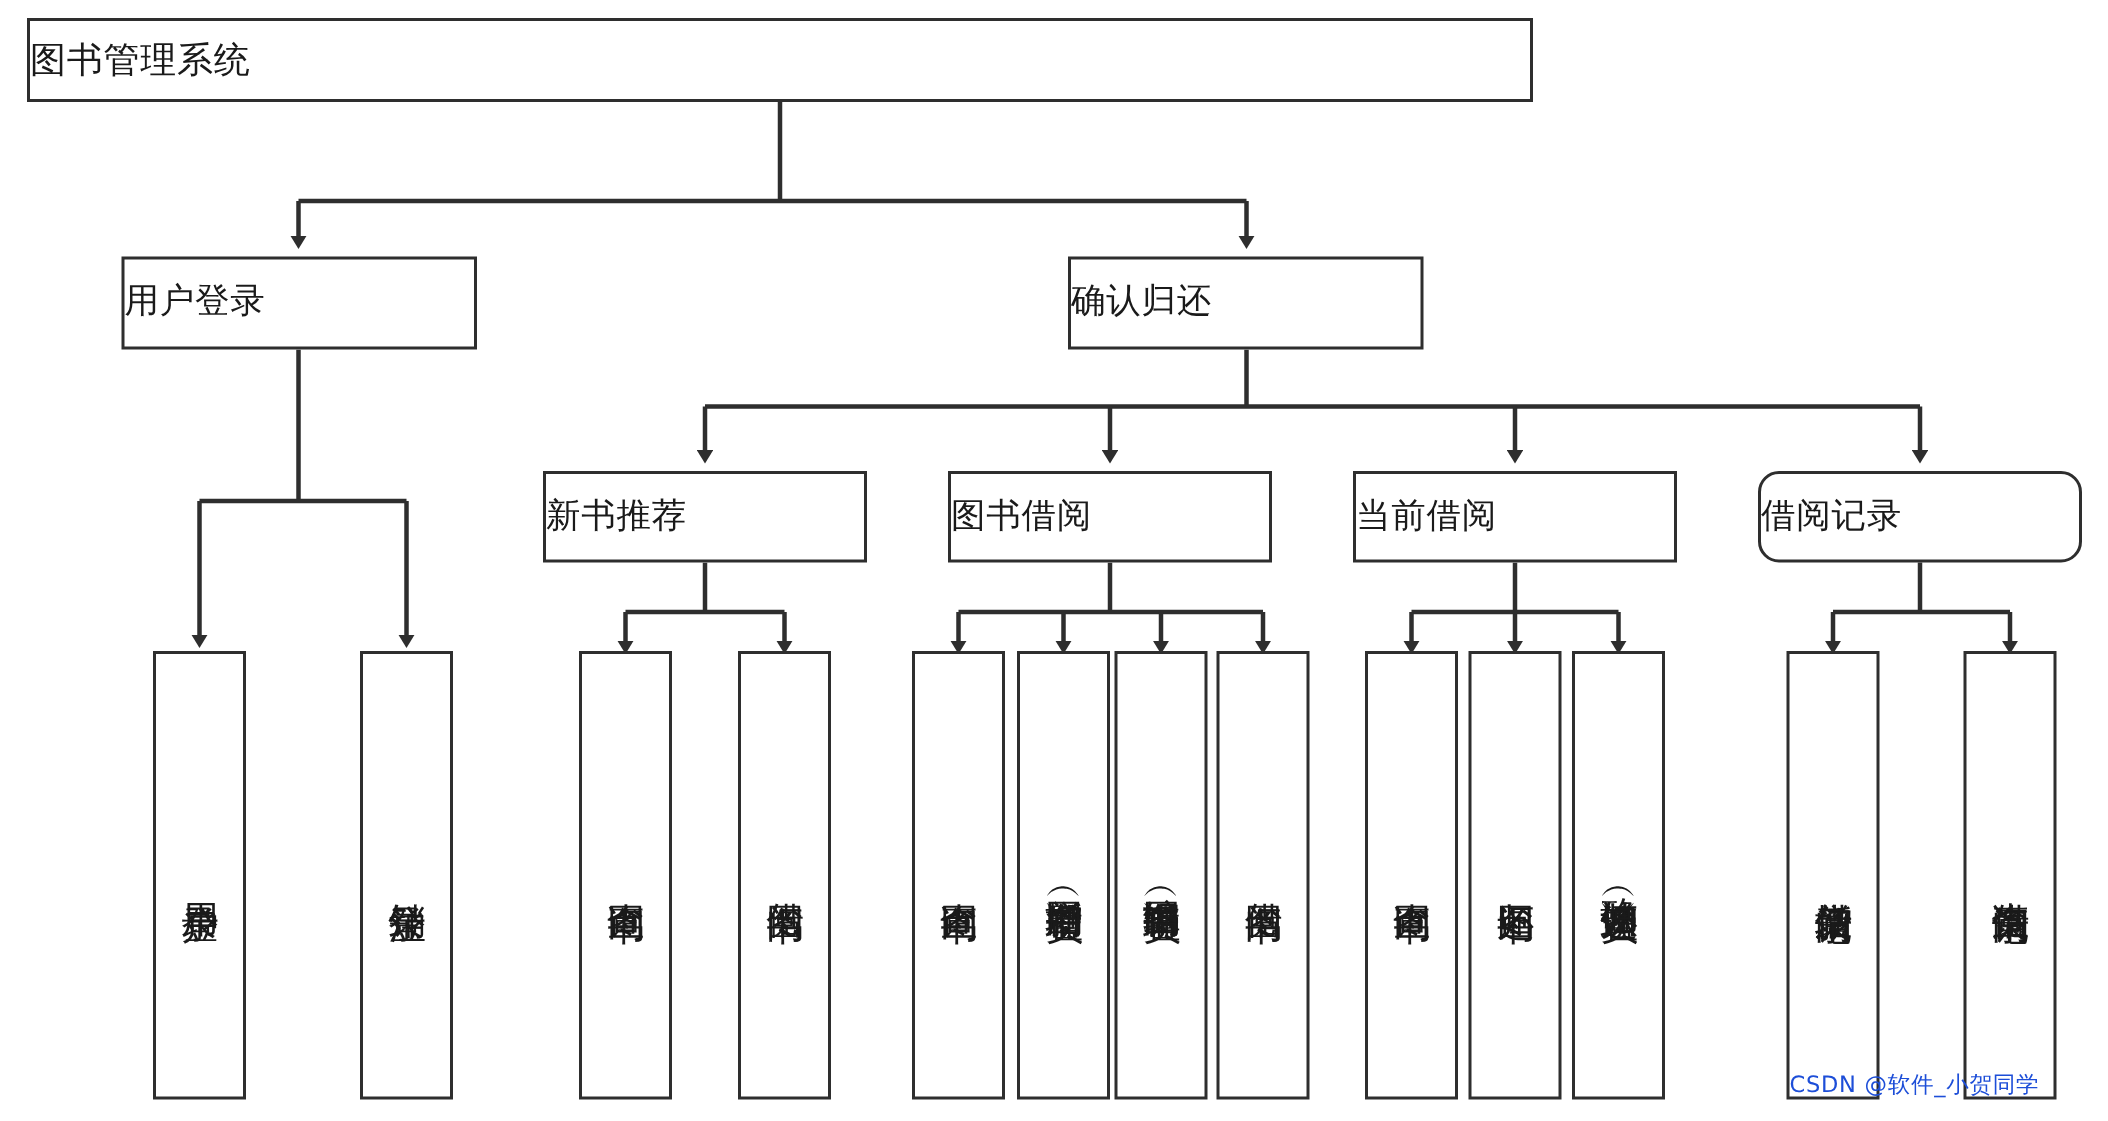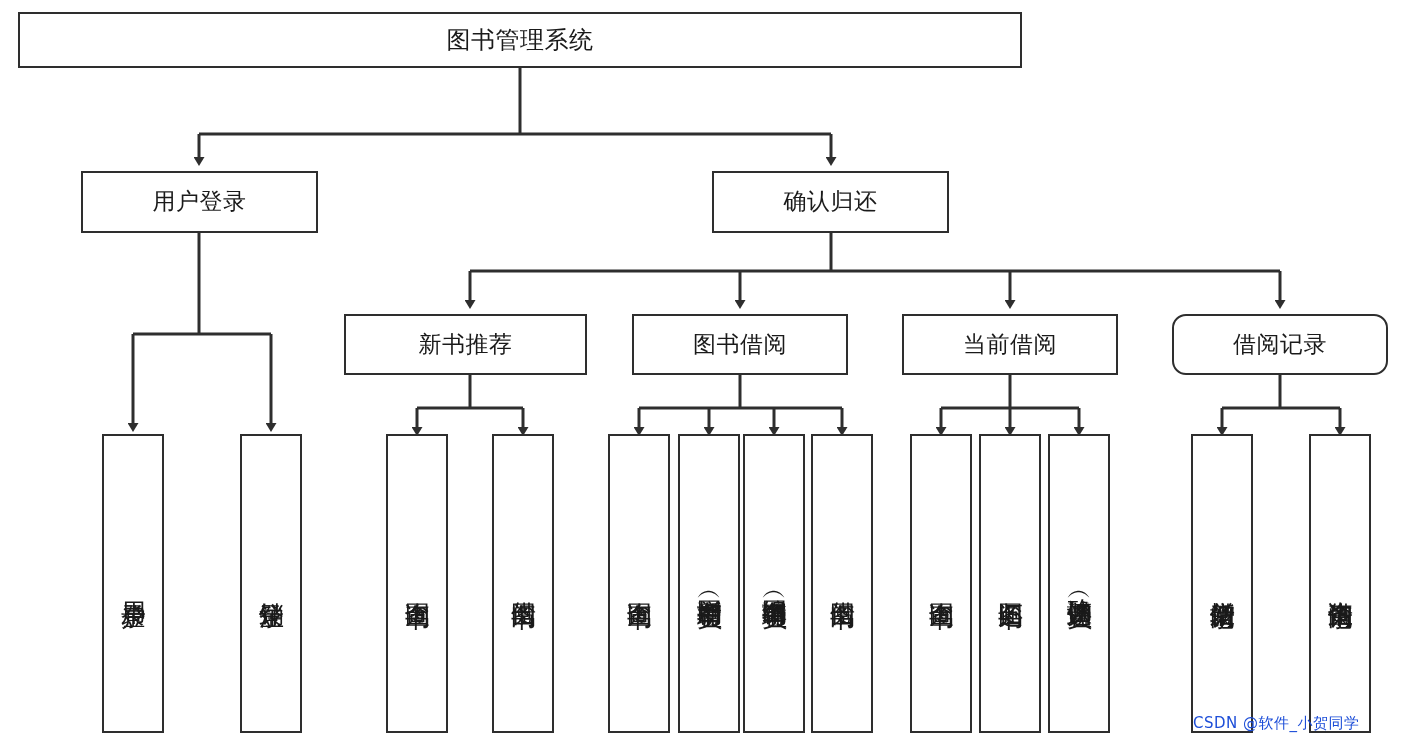--- a/index.html
+++ b/index.html
@@ -26,21 +26,20 @@
     height: 747px;
   }
   .node {
     position: absolute;
     box-sizing: border-box;
     border: 2.5px solid #2e2e2e;
     background: #ffffff;
     color: #1a1a1a;
     display: flex;
     align-items: center;
-    justify-content: center;
     text-align: center;
   }
   .node-h {
     font-size: 23px;
     line-height: 1.1;
     letter-spacing: 0.5px;
   }
   .node-root {
     font-size: 24px;
   }
@@ -129,21 +128,21 @@
     <span>图书管理系统</span>
   </div>
 
   <div class="node node-h" style="left:81px; top:171px; width:237px; height:62px;">
     <span>用户登录</span>
   </div>
   <div class="node node-h" style="left:712px; top:171px; width:237px; height:62px;">
     <span>确认归还</span>
   </div>
 
-  <div class="node node-h" style="left:344px; top:314px; width:243px; height:61px;">
+  <div class="node node-h" style="left:362px; top:314px; width:216px; height:61px;">
     <span>新书推荐</span>
   </div>
   <div class="node node-h" style="left:902px; top:314px; width:216px; height:61px;">
     <span>当前借阅</span>
   </div>
   <div class="node node-h" style="left:632px; top:314px; width:216px; height:61px;">
     <span>图书借阅</span>
   </div>
   <div class="node node-h" style="left:1172px; top:314px; width:216px; height:61px;border-radius:14px;">
     <span>借阅记录</span>

